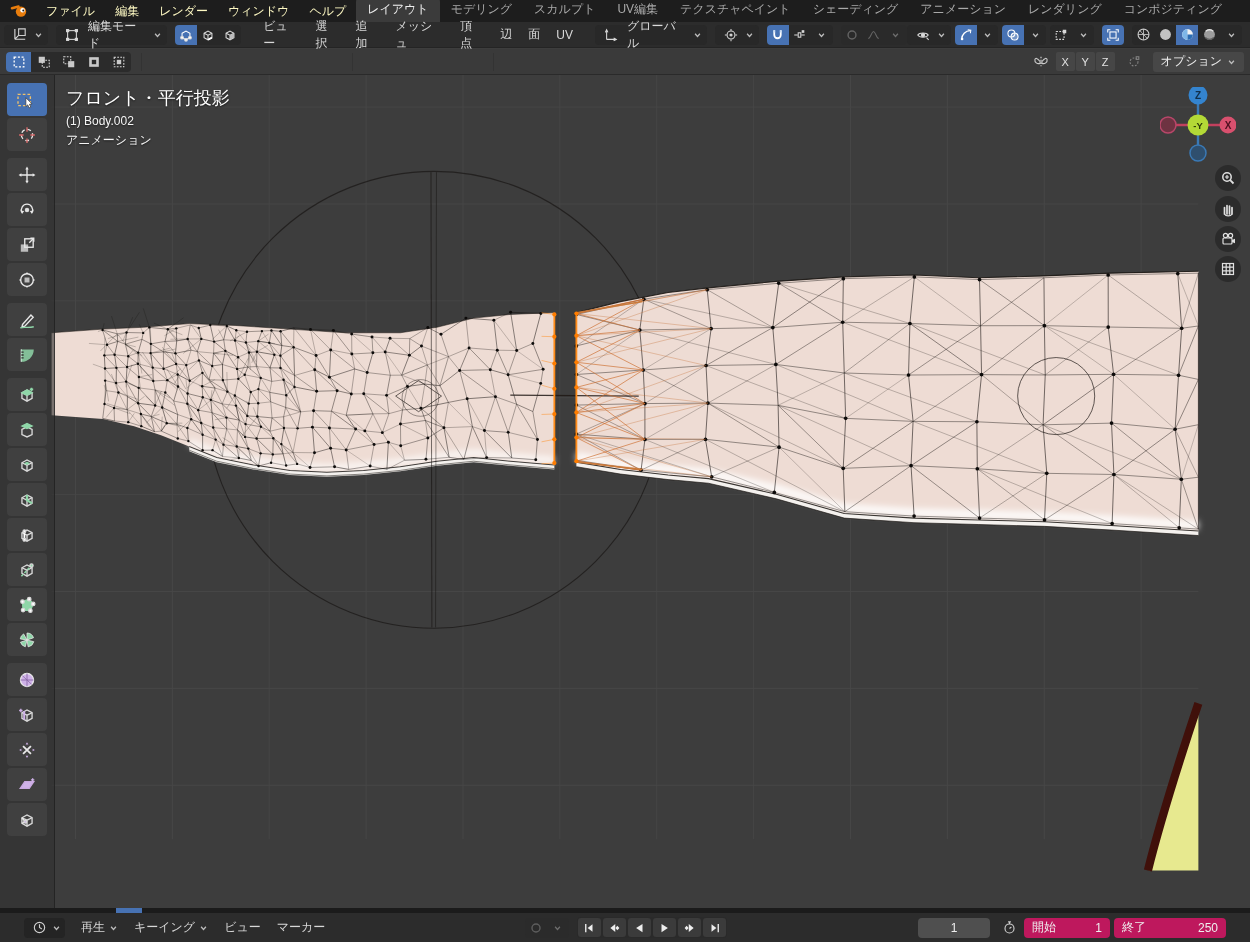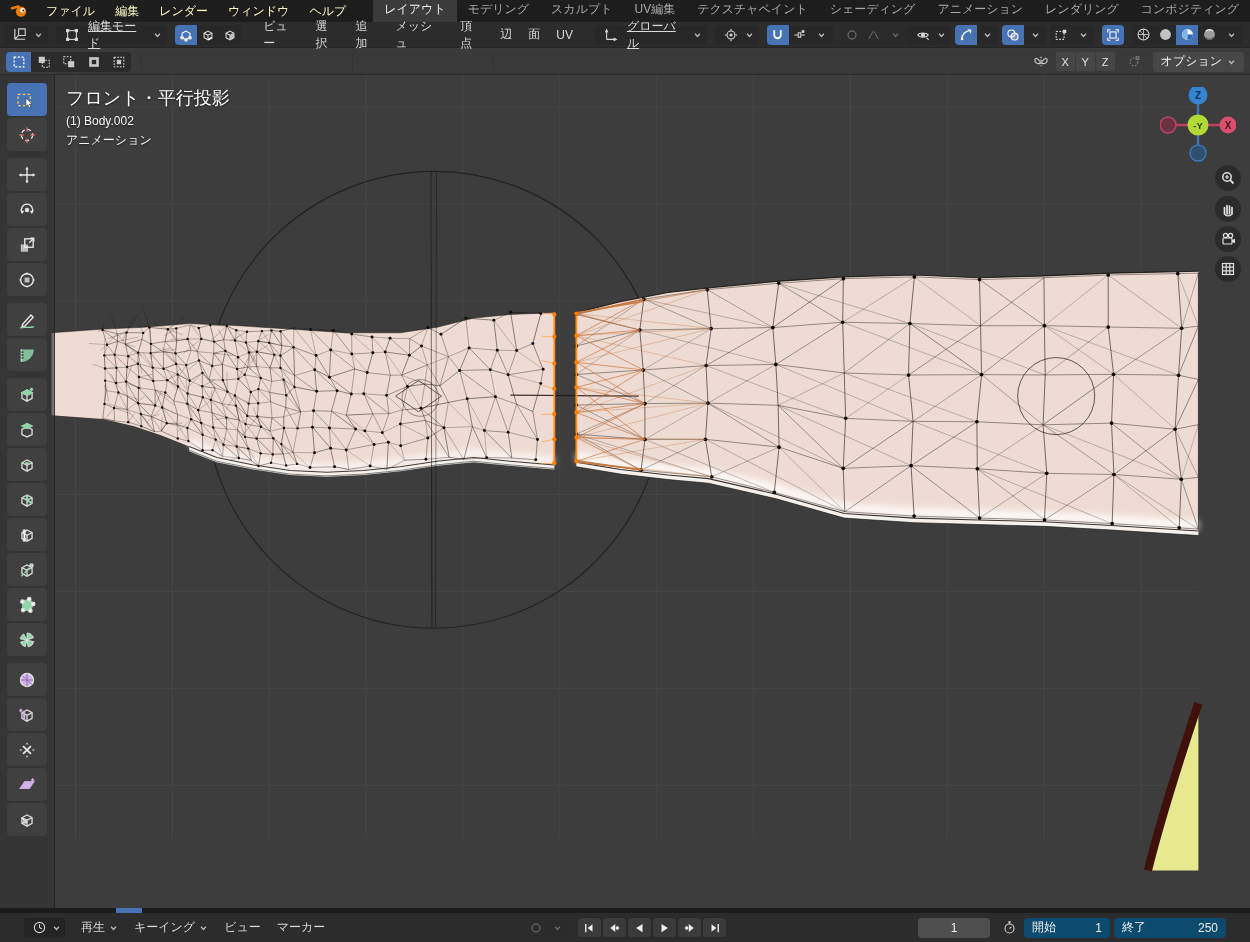--- a/index.html
+++ b/index.html
@@ -5,29 +5,29 @@
   * { margin:0; padding:0; box-sizing:border-box; }
   html,body { width:1250px; height:942px; overflow:hidden; background:#3d3d3d;
               font-family:"Liberation Sans","DejaVu Sans",sans-serif; font-size:12px; color:#d8d8d8; }
   .app { position:relative; width:1250px; height:942px; }
 
   
   .topbar { position:absolute; left:0; top:0; width:1250px; height:22px; background:#1d1d1d;
             display:flex; align-items:stretch; overflow:hidden; }
   .logo { display:flex; align-items:center; padding:0 8px 0 10px; }
   .menu-item { display:flex; align-items:center; padding:0 10px; color:#fef9c3; cursor:default; }
-  .ws-tabs { display:flex; align-items:flex-end; flex:1; overflow:hidden;justify-content:flex-end; }
+  .ws-tabs { display:flex; align-items:flex-end; flex:1; overflow:hidden; }
   .ws-tab { padding:3px 11px 4px 11px; color:#a9a9a9; white-space:nowrap; border-radius:4px 4px 0 0; }
   .ws-tab.active { background:#3b3b3b; color:#f0f0f0; }
 
   
   .vheader { position:absolute; left:0; top:22px; width:1250px; height:26px; background:#2c2c2c;
              display:flex; align-items:center; padding:0 4px; border-bottom:1px solid #242424; }
   .btn { display:inline-flex; align-items:center; gap:3px; background:#282828; border-radius:4px;
-         height:20px; padding:0 5px; color:#dadada;text-decoration:underline; }
+         height:20px; padding:0 5px; color:#dadada; }
   .btn .lbl { padding:0 2px; }
   .icon-btn { display:inline-flex; align-items:center; justify-content:center; height:20px; min-width:22px; }
   .seg { display:inline-flex; background:#282828; border-radius:4px; overflow:hidden; height:20px; }
   .seg .icon-btn { border-radius:0; }
   .on { background:#4772b3 !important; color:#fff; }
   .hmenu { padding:0 8px; height:20px; display:inline-flex; align-items:center; color:#d8d8d8; }
   .dim { opacity:.45; }
   .gap4 { width:4px; } .gap8 { width:8px; } .gap14 { width:14px; }
   .spacer { flex:1; }
 
@@ -61,21 +61,21 @@
               display:flex; align-items:center; justify-content:center; }
 
   
   .tstrip { position:absolute; left:0; top:908px; width:1250px; height:5px; background:#1b1b1b; }
   .tstrip .playhead { position:absolute; left:116px; top:0; width:26px; height:5px; background:#4772b3; }
   .timeline { position:absolute; left:0; top:913px; width:1250px; height:29px; background:#2c2c2c;
               display:flex; align-items:center; padding:0 24px; }
   .tl-editor { background:#242424; border-radius:4px; height:20px; display:inline-flex; align-items:center; padding:0 4px; gap:2px; }
   .transport { display:inline-flex; gap:2px; background:#2a2a2a; padding:1px; border-radius:4px; }
   .transport .icon-btn { background:#3b3b3b; border-radius:3px; width:23px; height:19px; }
-  .field { background:#0c4a6e; border-radius:4px; height:20px; display:inline-flex; align-items:center;
+  .field { background:#be185d; border-radius:4px; height:20px; display:inline-flex; align-items:center;
            justify-content:space-between; padding:0 8px; color:#efefef; }
   .frame-field { background:#4f4f4f; width:72px; justify-content:center; }
   svg { display:block; }
 </style>
 </head>
 <body>
 
 <div class="app">
 
   <div class="topbar">

